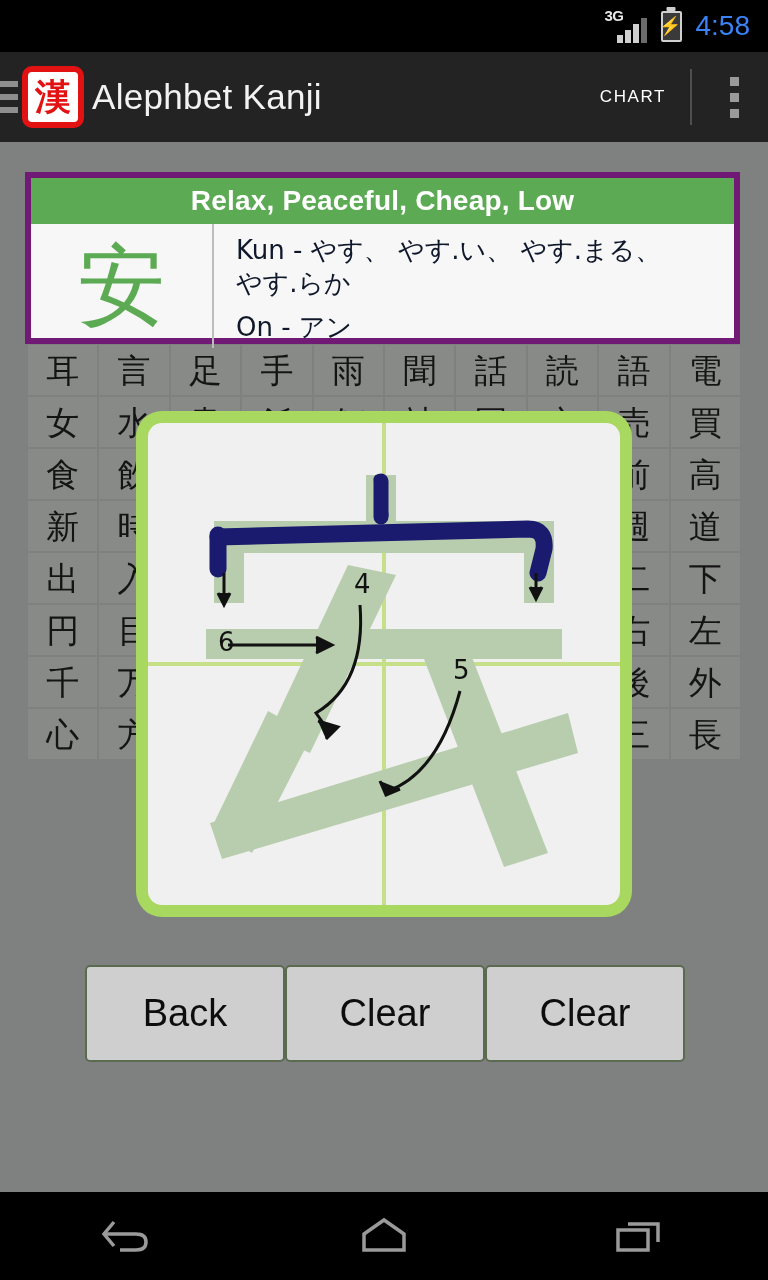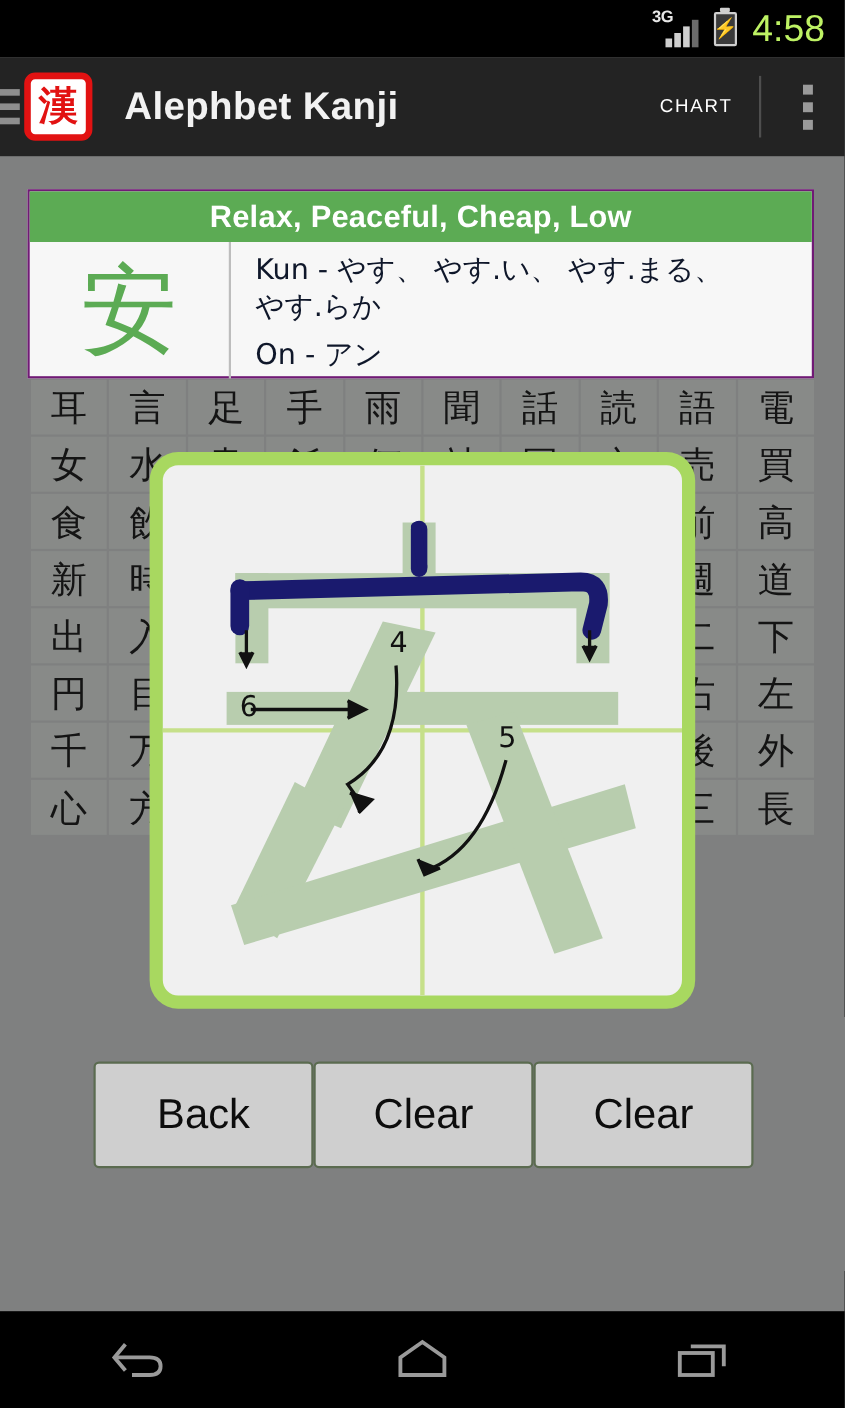--- a/index.html
+++ b/index.html
@@ -21,58 +21,58 @@
   .sig-label { position:absolute; left:0; top:-2px; color:#e8e8e8; font-size:15px; font-weight:bold; letter-spacing:-.5px; }
   .bars { position:absolute; right:0; bottom:0; width:34px; height:26px; }
   .bar { position:absolute; bottom:0; background:#cfcfcf; }
   .bar.b1 { left:0; width:6px; height:8px; }
   .bar.b2 { left:8px; width:6px; height:13px; }
   .bar.b3 { left:16px; width:6px; height:19px; }
   .bar.b4 { left:24px; width:6px; height:25px; background:#6b6b6b; }
   .batt { position:relative; width:21px; height:31px; border:2.5px solid #cfcfcf; border-radius:2px; background:#3a3a3a; }
   .batt:before { content:""; position:absolute; top:-6px; left:50%; transform:translateX(-50%); width:9px; height:4px; background:#cfcfcf; border-radius:1px; }
   .bolt { position:absolute; left:50%; top:50%; transform:translate(-50%,-50%); font-size:18px; color:#e9e9e9; line-height:1; }
-  .clock { color:#bef264; font-size:34px; font-weight:400; letter-spacing:0px; line-height:1; padding-left:4px; }
+  .clock { color:#3b82f6; font-size:28px; font-weight:400; letter-spacing:0px; line-height:1; padding-left:4px; }
 
   
   .appbar {
     position:absolute; left:0; top:52px; width:768px; height:90px;
     background:#232323; display:flex; align-items:center;
   }
   .hamburger { width:26px; margin-left:-8px; display:flex; flex-direction:column; gap:7px; }
   .hamburger i { display:block; height:6px; background:#8e8e8e; }
   .logo {
     width:62px; height:62px; margin-left:4px;
     background:#fff; border:6px solid #e21212; border-radius:10px;
     display:flex; align-items:center; justify-content:center;
     color:#e21212; font-size:36px; line-height:1; font-weight:bold;
     font-family:"DejaVu Sans", sans-serif;
   }
-  .apptitle { color:#f2f2f2; font-size:35px; margin-left:29px; font-weight:700; letter-spacing:.3px; }
+  .apptitle { color:#f2f2f2; font-size:35px; margin-left:8px; font-weight:400; letter-spacing:.3px; }
   .barspacer { flex:1; }
   .chartbtn { color:#fff; font-size:17px; font-weight:normal; letter-spacing:1.6px; padding:10px 14px; }
   .vdiv { width:2px; height:56px; background:#4e4e4e; margin:0 22px 0 10px; }
   .overflow { width:40px; display:flex; flex-direction:column; align-items:center; gap:7px; margin-right:14px; }
   .overflow i { width:9px; height:9px; background:#9a9a9a; display:block; }
 
   
   .gridwrap {
     position:absolute; left:28px; top:345px; width:712px; height:428px;
     display:grid; grid-template-columns:repeat(10,1fr); grid-auto-rows:50px;
     gap:2px; overflow:hidden;
   }
   .gcell {
     background:#888a88; display:flex; align-items:center; justify-content:center;
     color:#141414; font-size:33px; font-family:"DejaVu Sans", sans-serif; line-height:1;
   }
 
   
   .card {
     position:absolute; left:25px; top:172px; width:715px; height:172px;
-    background:#f7f7f7; border:2px solid #701a75;
+    background:#f7f7f7; border:6px solid #701a75;
   }
   .card-head {
     height:46px; background:#5cab54; color:#fff;
     display:flex; align-items:center; justify-content:center;
     font-size:28px; font-weight:bold; letter-spacing:.2px;
   }
   .card-body { display:flex; height:124px; }
   .card-kanji {
     width:183px; display:flex; align-items:center; justify-content:center;
     color:#5cab54; font-size:88px; line-height:1;

